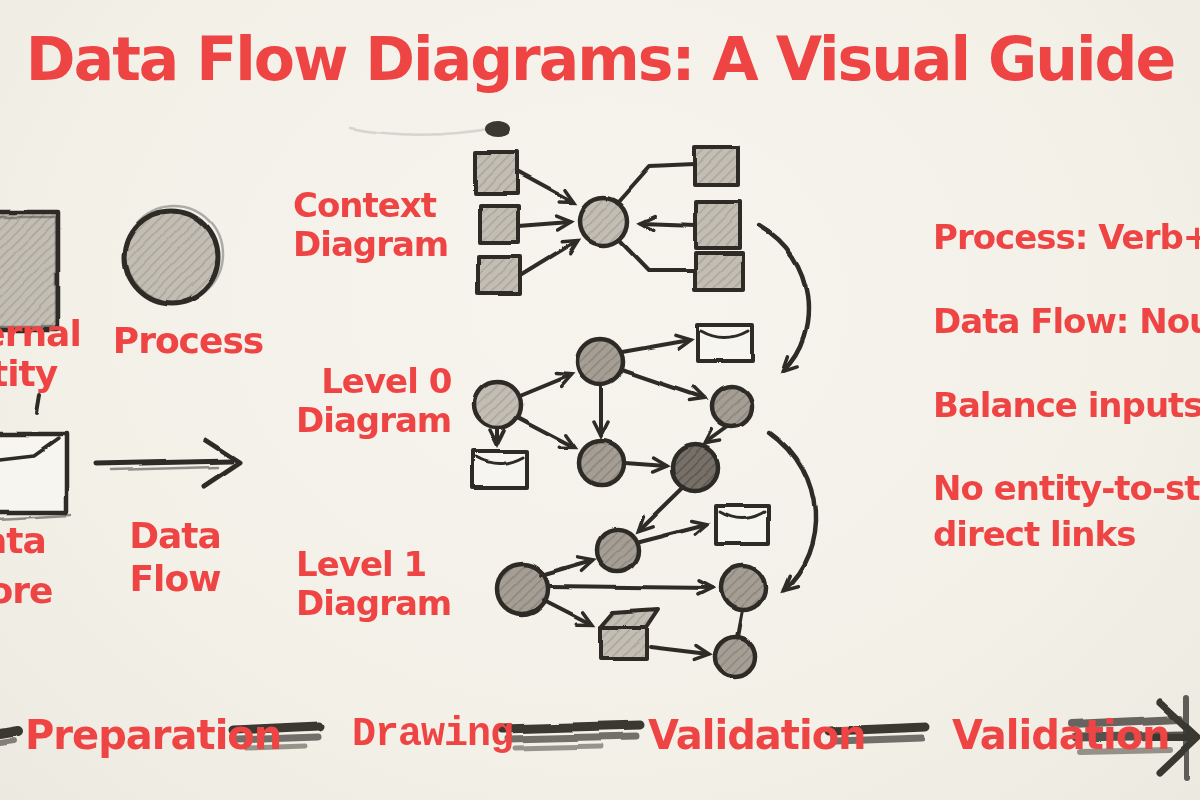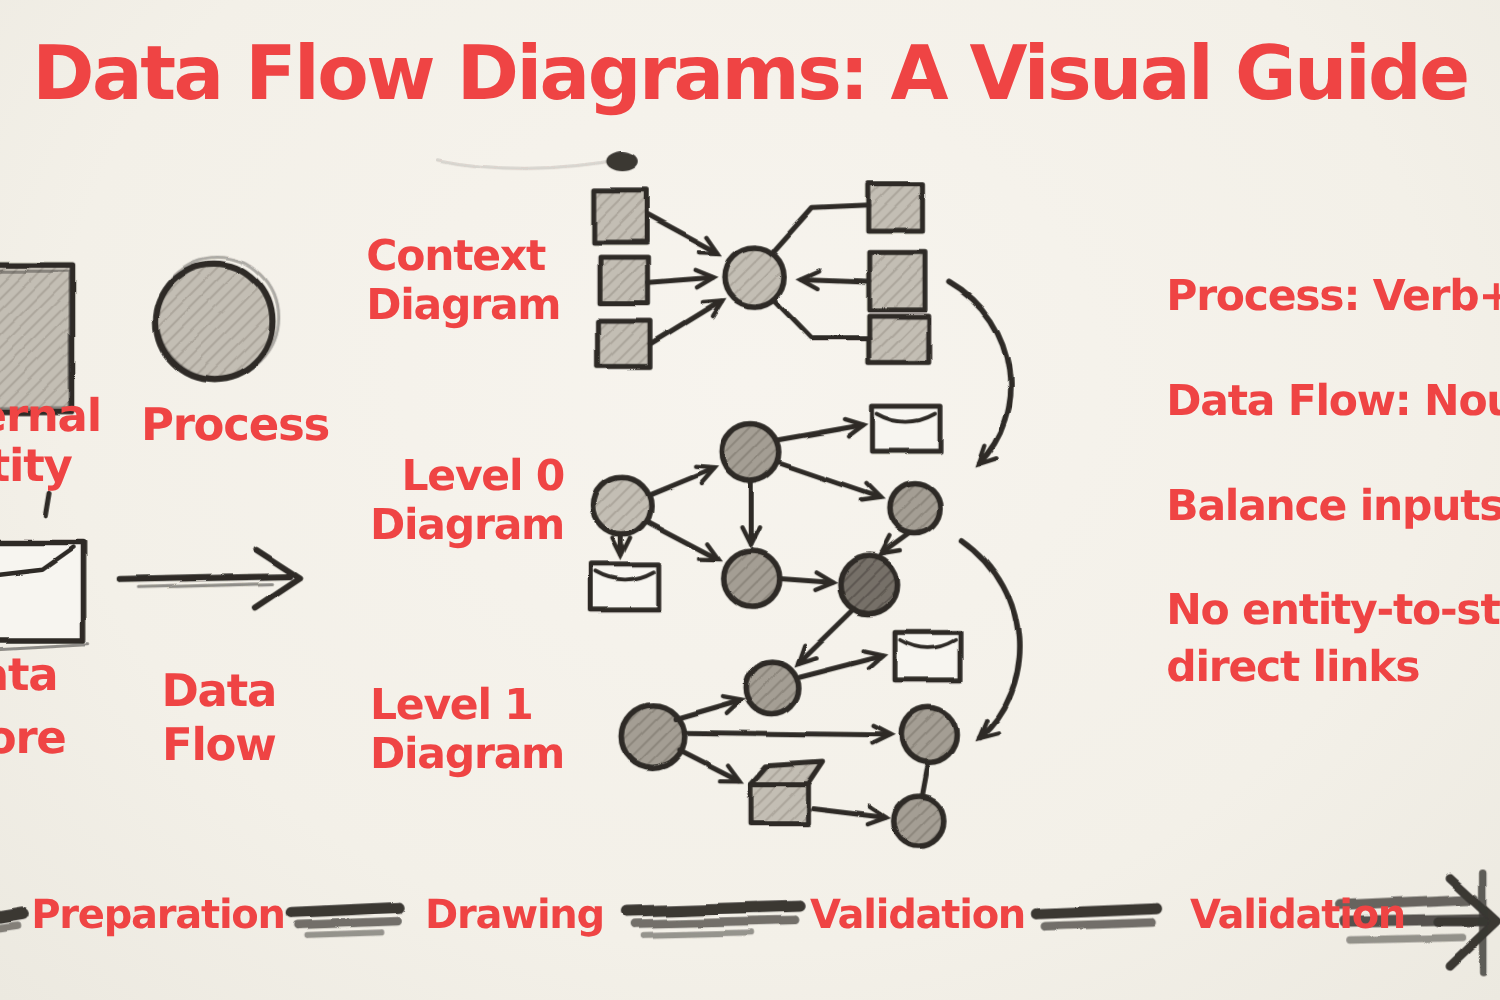--- a/index.html
+++ b/index.html
@@ -14,36 +14,36 @@
   #sketch { position: absolute; left: 0; top: 0; width: 1200px; height: 800px; }
 
   .title {
     top: 24px; left: 0; width: 1200px; text-align: center;
     font-size: 60px; letter-spacing: -2px; white-space: nowrap;
   }
   .legend-label { font-size: 36px; text-align: center; white-space: pre-line; letter-spacing: -1px; }
   .lbl-ext   { left: -105px; top: 314px; width: 210px; line-height: 40px; }
   .lbl-proc  { left: 112px;  top: 320px; width: 152px; }
   .lbl-store { left: -105px; top: 516px; width: 210px; line-height: 50px; }
-  .lbl-flow  { left: 95px;  top: 514px; width: 160px; line-height: 43px; margin-top: 18px; }
+  .lbl-flow  { left: 95px;  top: 514px; width: 160px; line-height: 43px; }
 
   .level-label { font-size: 34px; line-height: 39px; white-space: pre-line; letter-spacing: -1px; }
   .lvl-ctx { left: 293px; top: 186px; }
   .lvl-0   { left: 296px; top: 362px; text-align: right; }
   .lvl-1   { left: 296px; top: 545px; }
 
   .note { left: 933px; width: 420px; font-size: 34px; letter-spacing: -1px; white-space: nowrap; }
   .note-1 { top: 217px; }
   .note-2 { top: 301px; }
   .note-3 { top: 385px; }
   .note-4 { top: 465px; white-space: pre-line; line-height: 46px; }
 
-  .phase { top: 712px; font-size: 32px; letter-spacing: -1px; white-space: nowrap; }
+  .phase { top: 712px; font-size: 40px; letter-spacing: -1px; white-space: nowrap; }
   .ph-1 { left: 25px; }
-  .ph-2 { left: 340px; }
+  .ph-2 { left: 352px; font-family: Liberation Mono, monospace; }
   .ph-3 { left: 648px; text-align: right; }
   .ph-4 { left: 952px; }
 </style>
 </head>
 <body>
 
 <svg id="sketch" viewBox="0 0 1200 800" xmlns="http://www.w3.org/2000/svg">
   <defs>
     <filter id="rough" x="-10%" y="-10%" width="120%" height="120%">
       <feTurbulence type="fractalNoise" baseFrequency="0.012" numOctaves="3" seed="7" result="n"></feTurbulence>

